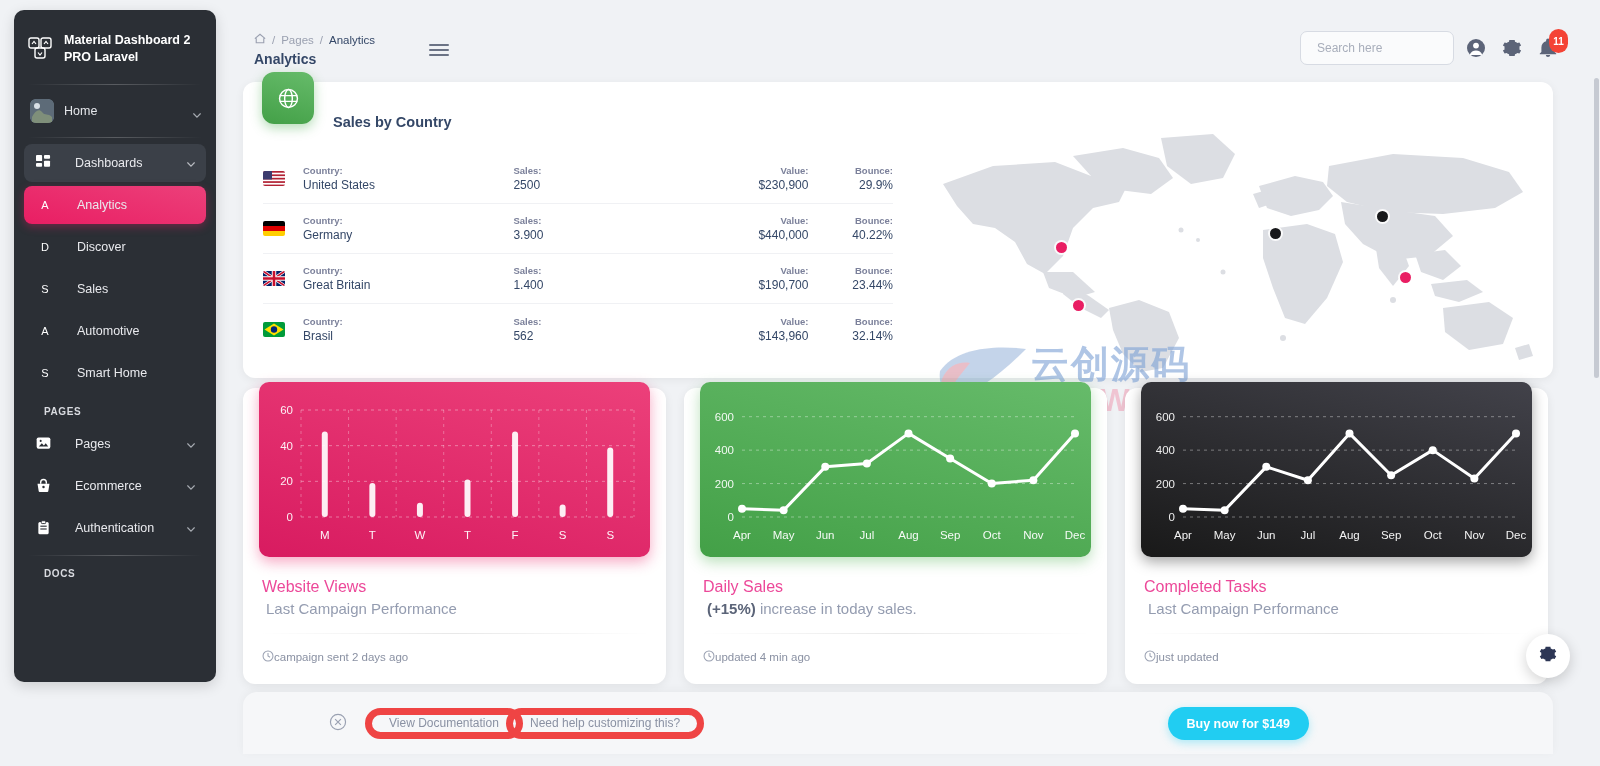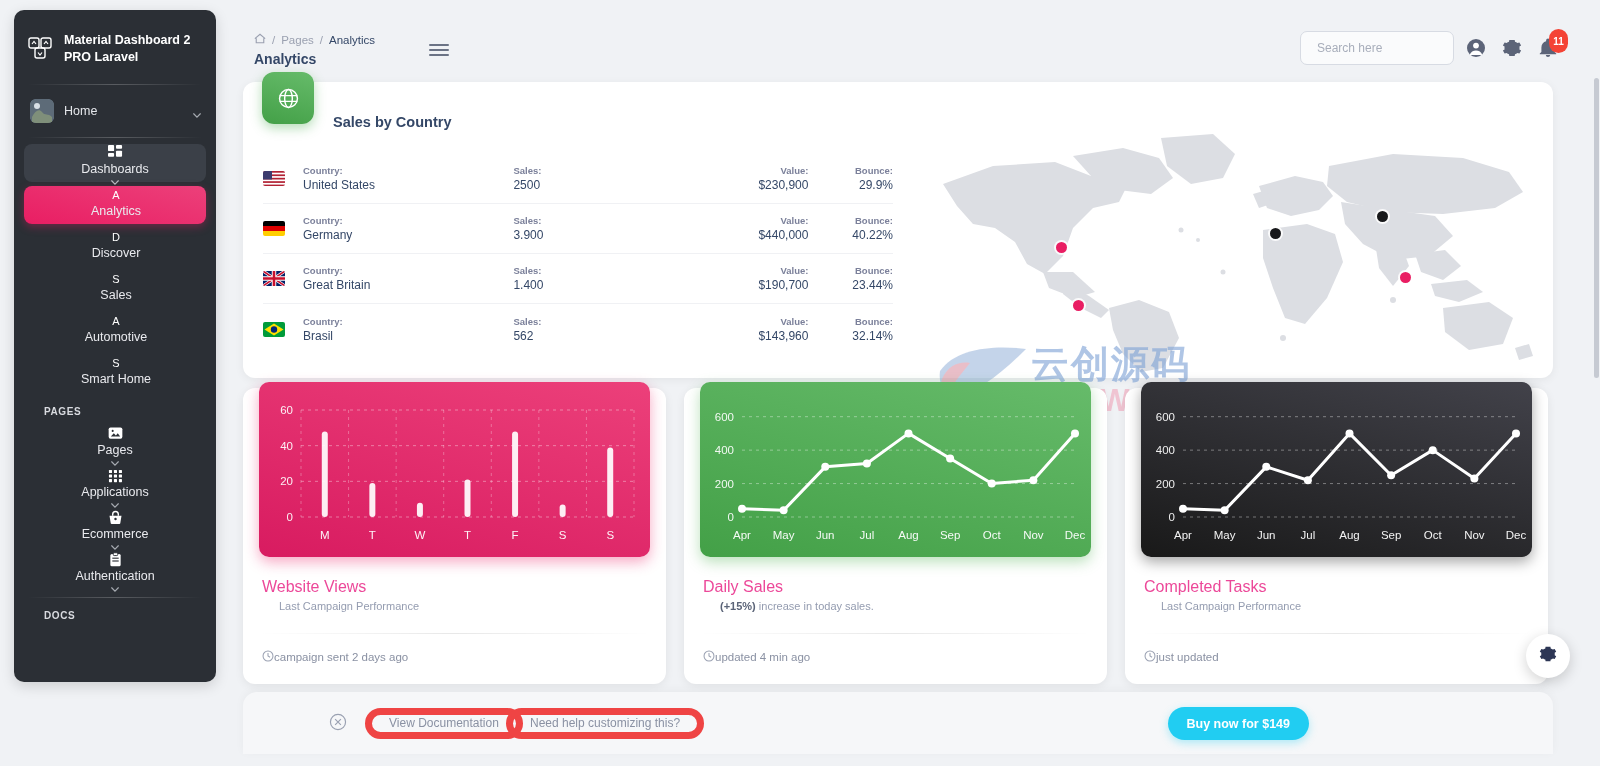--- a/index.html
+++ b/index.html
@@ -38,27 +38,26 @@
     font-size: 8px; color:#d7dde3; overflow:hidden;
     display: flex; align-items: center; justify-content: center;
     position: relative;
   }
   .avatar .av-txt { position:absolute; left: 9px; top: 6px; font-size: 14px; color:#cfd6dd;padding-left:28px; }
   .account-name { font-size: 12.5px; color: #e4e6ea; flex: 1; }
   .chev { width: 10px; height: 10px; opacity: .75; }
 
   .nav { padding: 6px 10px 0 10px; }
   .nav-item {
-    display: flex; align-items: center; gap: 0;
+    display: flex; align-items: center; gap: 23px;
     height: 38px; padding: 0 10px;
     margin-bottom: 4px;
     border-radius: 8px;
     font-size: 12.5px; color: #e9eaee;
     cursor: pointer;
-    flex-direction: column;
   }
   .nav-item .ico {
     width: 18px; height: 18px; flex: 0 0 18px;
     display: flex; align-items: center; justify-content: center;
     font-size: 11px; color: #fff;
   }
   .nav-item .lbl { flex: 1; }
   .nav-item.group { background: #3b4048; }
   .nav-item.active {
     background: linear-gradient(195deg, #ec407a 0%, #e91e63 100%);
@@ -157,21 +156,21 @@
   .chart-plot {
     position: absolute; left: 16px; top: -6px;
     width: 391px; height: 175px;
     border-radius: 10px; overflow: hidden;
   }
   #plot-views { background: linear-gradient(195deg, #EC407A 0%, #D81B60 100%); box-shadow: 0 5px 14px rgba(233,30,99,.38); }
   #plot-sales { background: linear-gradient(195deg, #66BB6A 0%, #43A047 100%); box-shadow: 0 5px 14px rgba(76,175,80,.38); }
   #plot-tasks { background: linear-gradient(195deg, #42424a 0%, #191919 100%); box-shadow: 0 5px 14px rgba(0,0,0,.35); }
 
   .card-h { position: absolute; left: 19px; top: 190px; font-size: 16px; font-weight: normal; color: #ec4899; }
-  .card-sub { position: absolute; left: 36px; top: 212px; font-size: 11px; color: #949cb0; }
+  .card-sub { position: absolute; left: 23px; top: 212px; font-size: 15px; color: #949cb0; }
   .card-sub b { color: #5b6478; }
   .card-hr { position: absolute; left: 16px; top: 245px; width: 391px; height: 1px; background: linear-gradient(90deg, rgba(0,0,0,0) 0%, rgba(0,0,0,.09) 50%, rgba(0,0,0,0) 100%); }
   .card-foot { position: absolute; left: 19px; top: 262px; font-size: 11.5px; color: #8a91a3; display: flex; align-items: center; }
 
   
   #bottombar {
     position: absolute; left: 243px; top: 692px;
     width: 1310px; height: 62px;
     background: #f6f7f9;
     border-radius: 14px 14px 0 0;
@@ -306,43 +305,20 @@
         </svg>
       </span>
       <span class="lbl">Pages</span>
       <span class="chev">
         <svg viewBox="0 0 12 12" width="10" height="10">
             <path d="M2 4.5L6 8.5 10 4.5" fill="none" stroke="#cfd3da" stroke-width="1.4" stroke-linecap="round"></path>
           </svg>
       </span>
     </div>
 
-    <div class="nav-item">
-      <span class="ico">
-        <svg viewBox="0 0 16 16" width="15" height="15">
-          <g fill="#fff">
-            <rect x="1" y="2" width="3.3" height="3.3" rx=".6"></rect>
-              <rect x="6.3" y="2" width="3.3" height="3.3" rx=".6"></rect>
-              <rect x="11.6" y="2" width="3.3" height="3.3" rx=".6"></rect>
-            <rect x="1" y="6.9" width="3.3" height="3.3" rx=".6"></rect>
-              <rect x="6.3" y="6.9" width="3.3" height="3.3" rx=".6"></rect>
-              <rect x="11.6" y="6.9" width="3.3" height="3.3" rx=".6"></rect>
-            <rect x="1" y="11.8" width="3.3" height="3.3" rx=".6"></rect>
-              <rect x="6.3" y="11.8" width="3.3" height="3.3" rx=".6"></rect>
-              <rect x="11.6" y="11.8" width="3.3" height="3.3" rx=".6"></rect>
-          </g>
-        </svg>
-      </span>
-      <span class="lbl">Applications</span>
-      <span class="chev">
-        <svg viewBox="0 0 12 12" width="10" height="10">
-            <path d="M2 4.5L6 8.5 10 4.5" fill="none" stroke="#cfd3da" stroke-width="1.4" stroke-linecap="round"></path>
-          </svg>
-      </span>
-    </div>
 
     <div class="nav-item">
       <span class="ico">
         <svg viewBox="0 0 16 16" width="15" height="15">
           <path d="M5 6V4.6a3 3 0 016 0V6" fill="none" stroke="#fff" stroke-width="1.5"></path>
           <path d="M1.6 6h12.8l-1.3 8.2a1 1 0 01-1 .8H3.9a1 1 0 01-1-.8z" fill="#fff"></path>
           <circle cx="8" cy="9.6" r="1.3" fill="#2b2f35"></circle>
         </svg>
       </span>
       <span class="lbl">Ecommerce</span>

